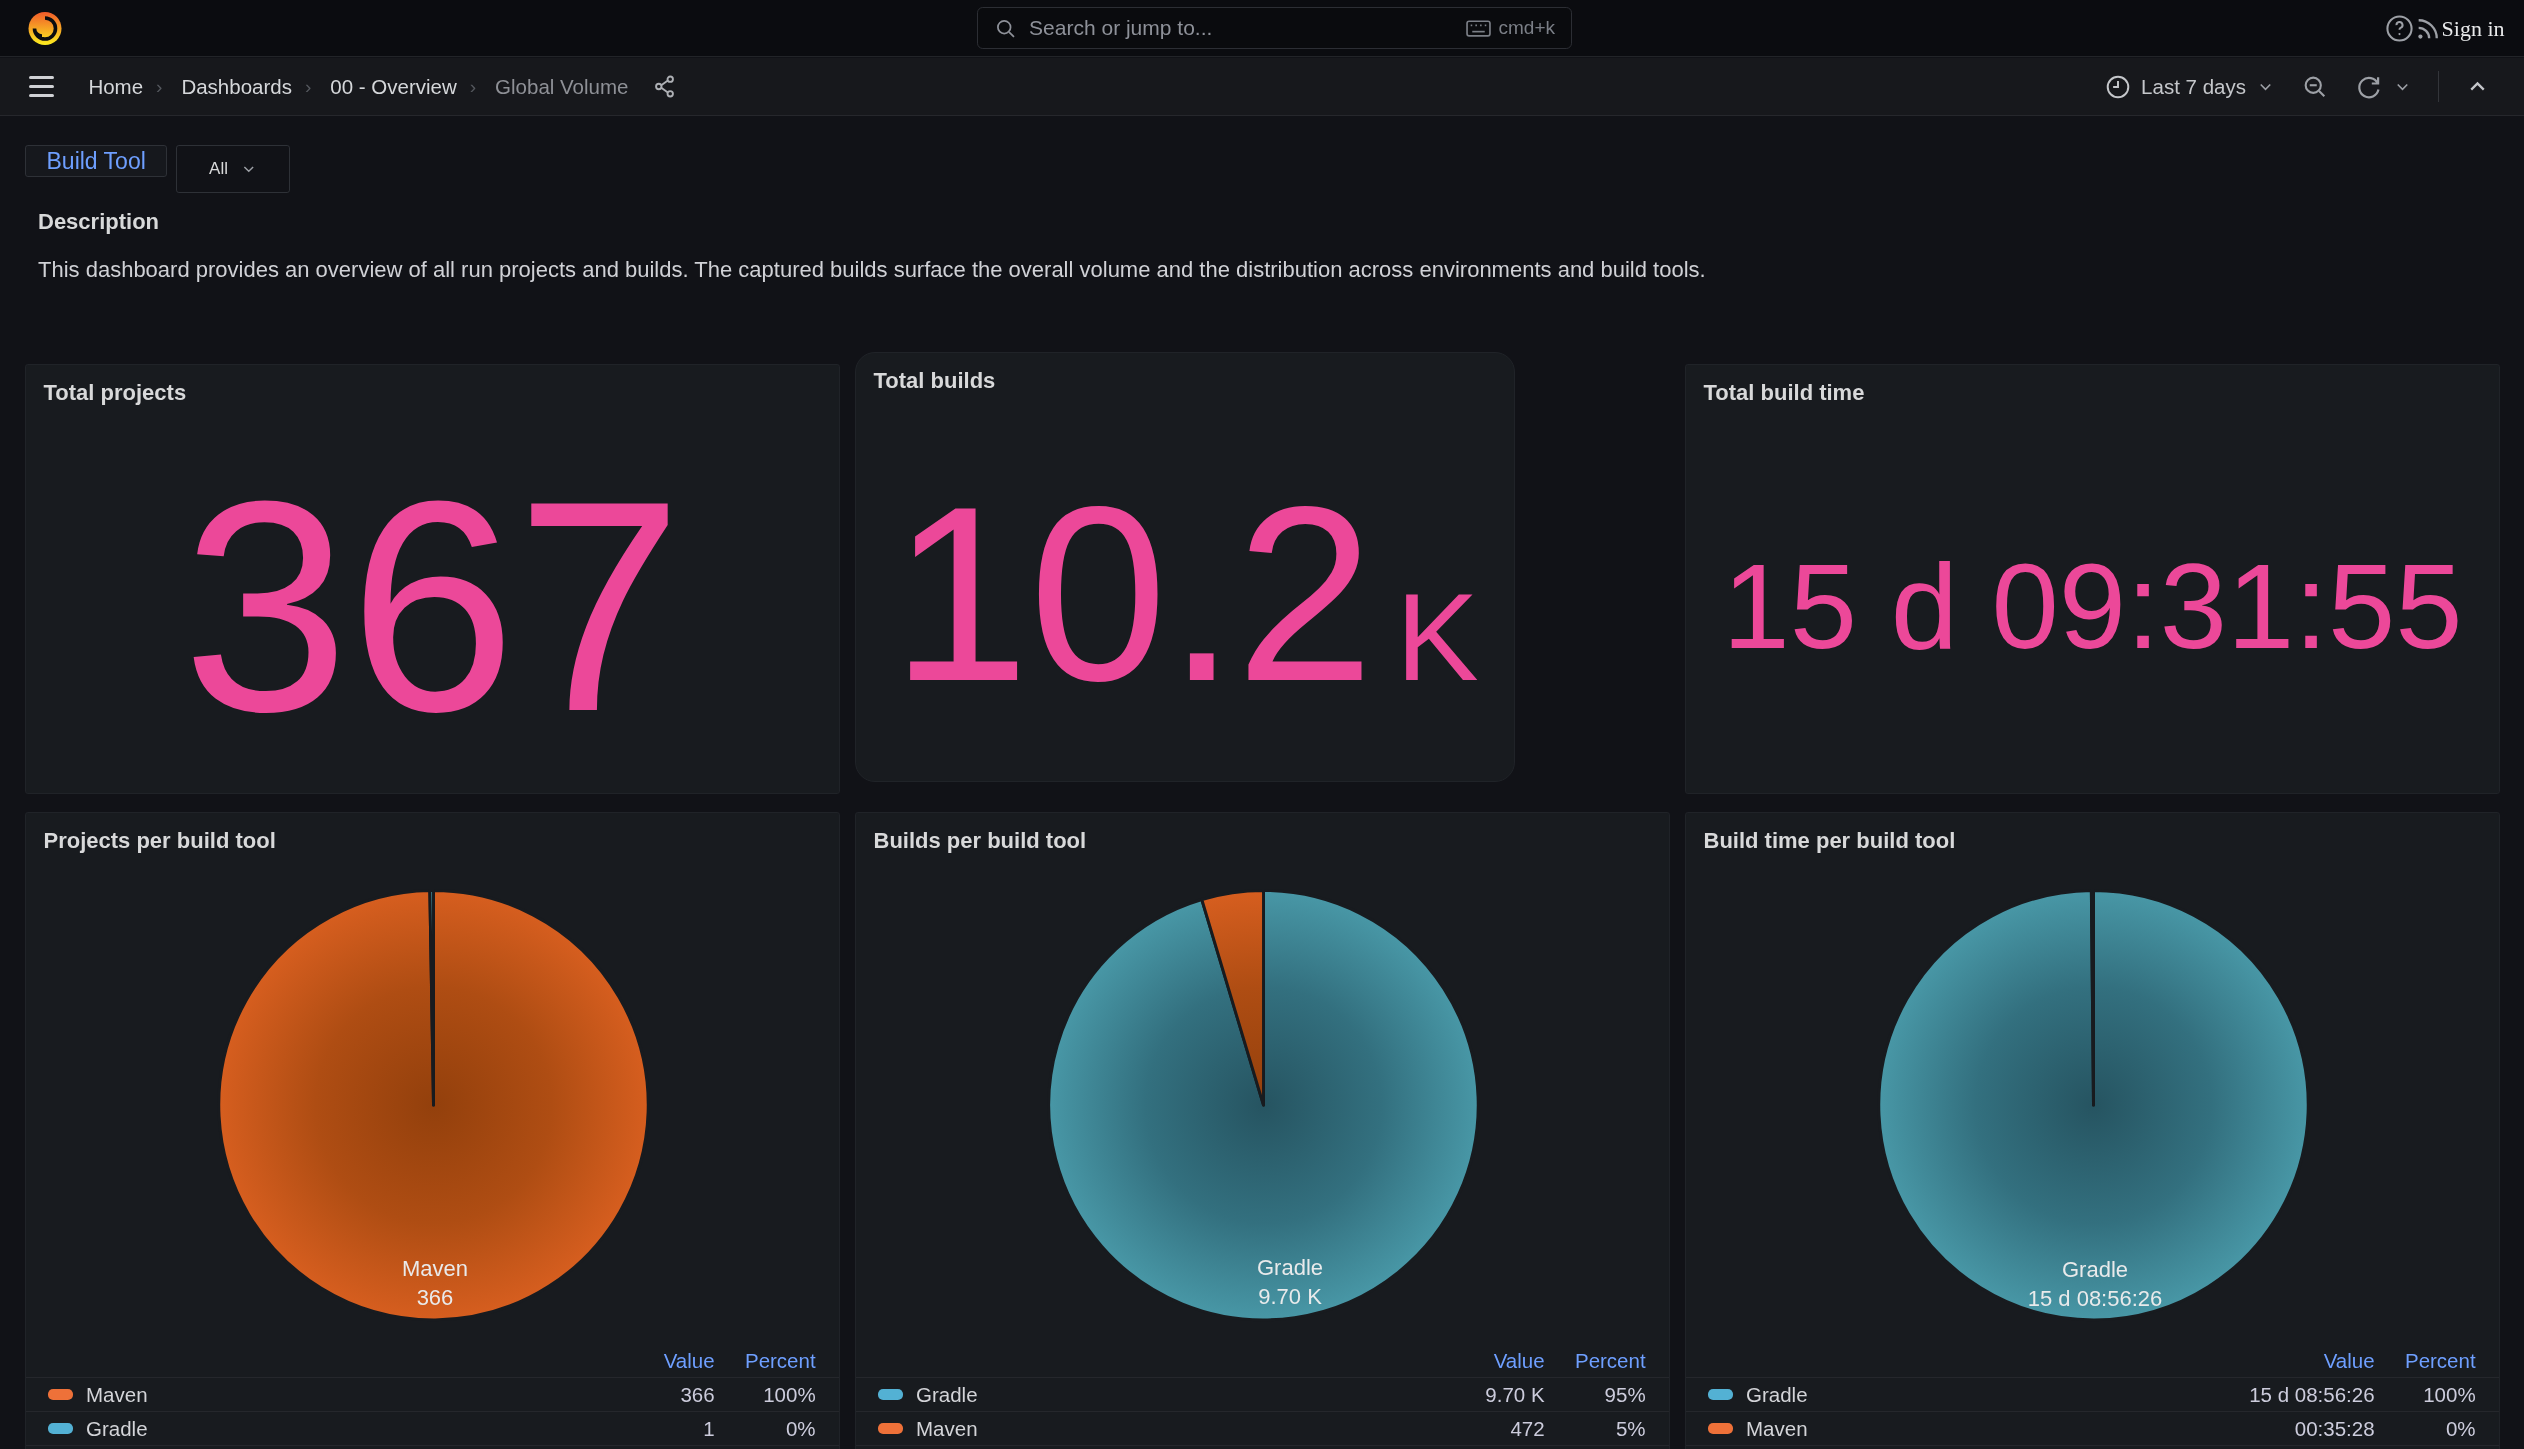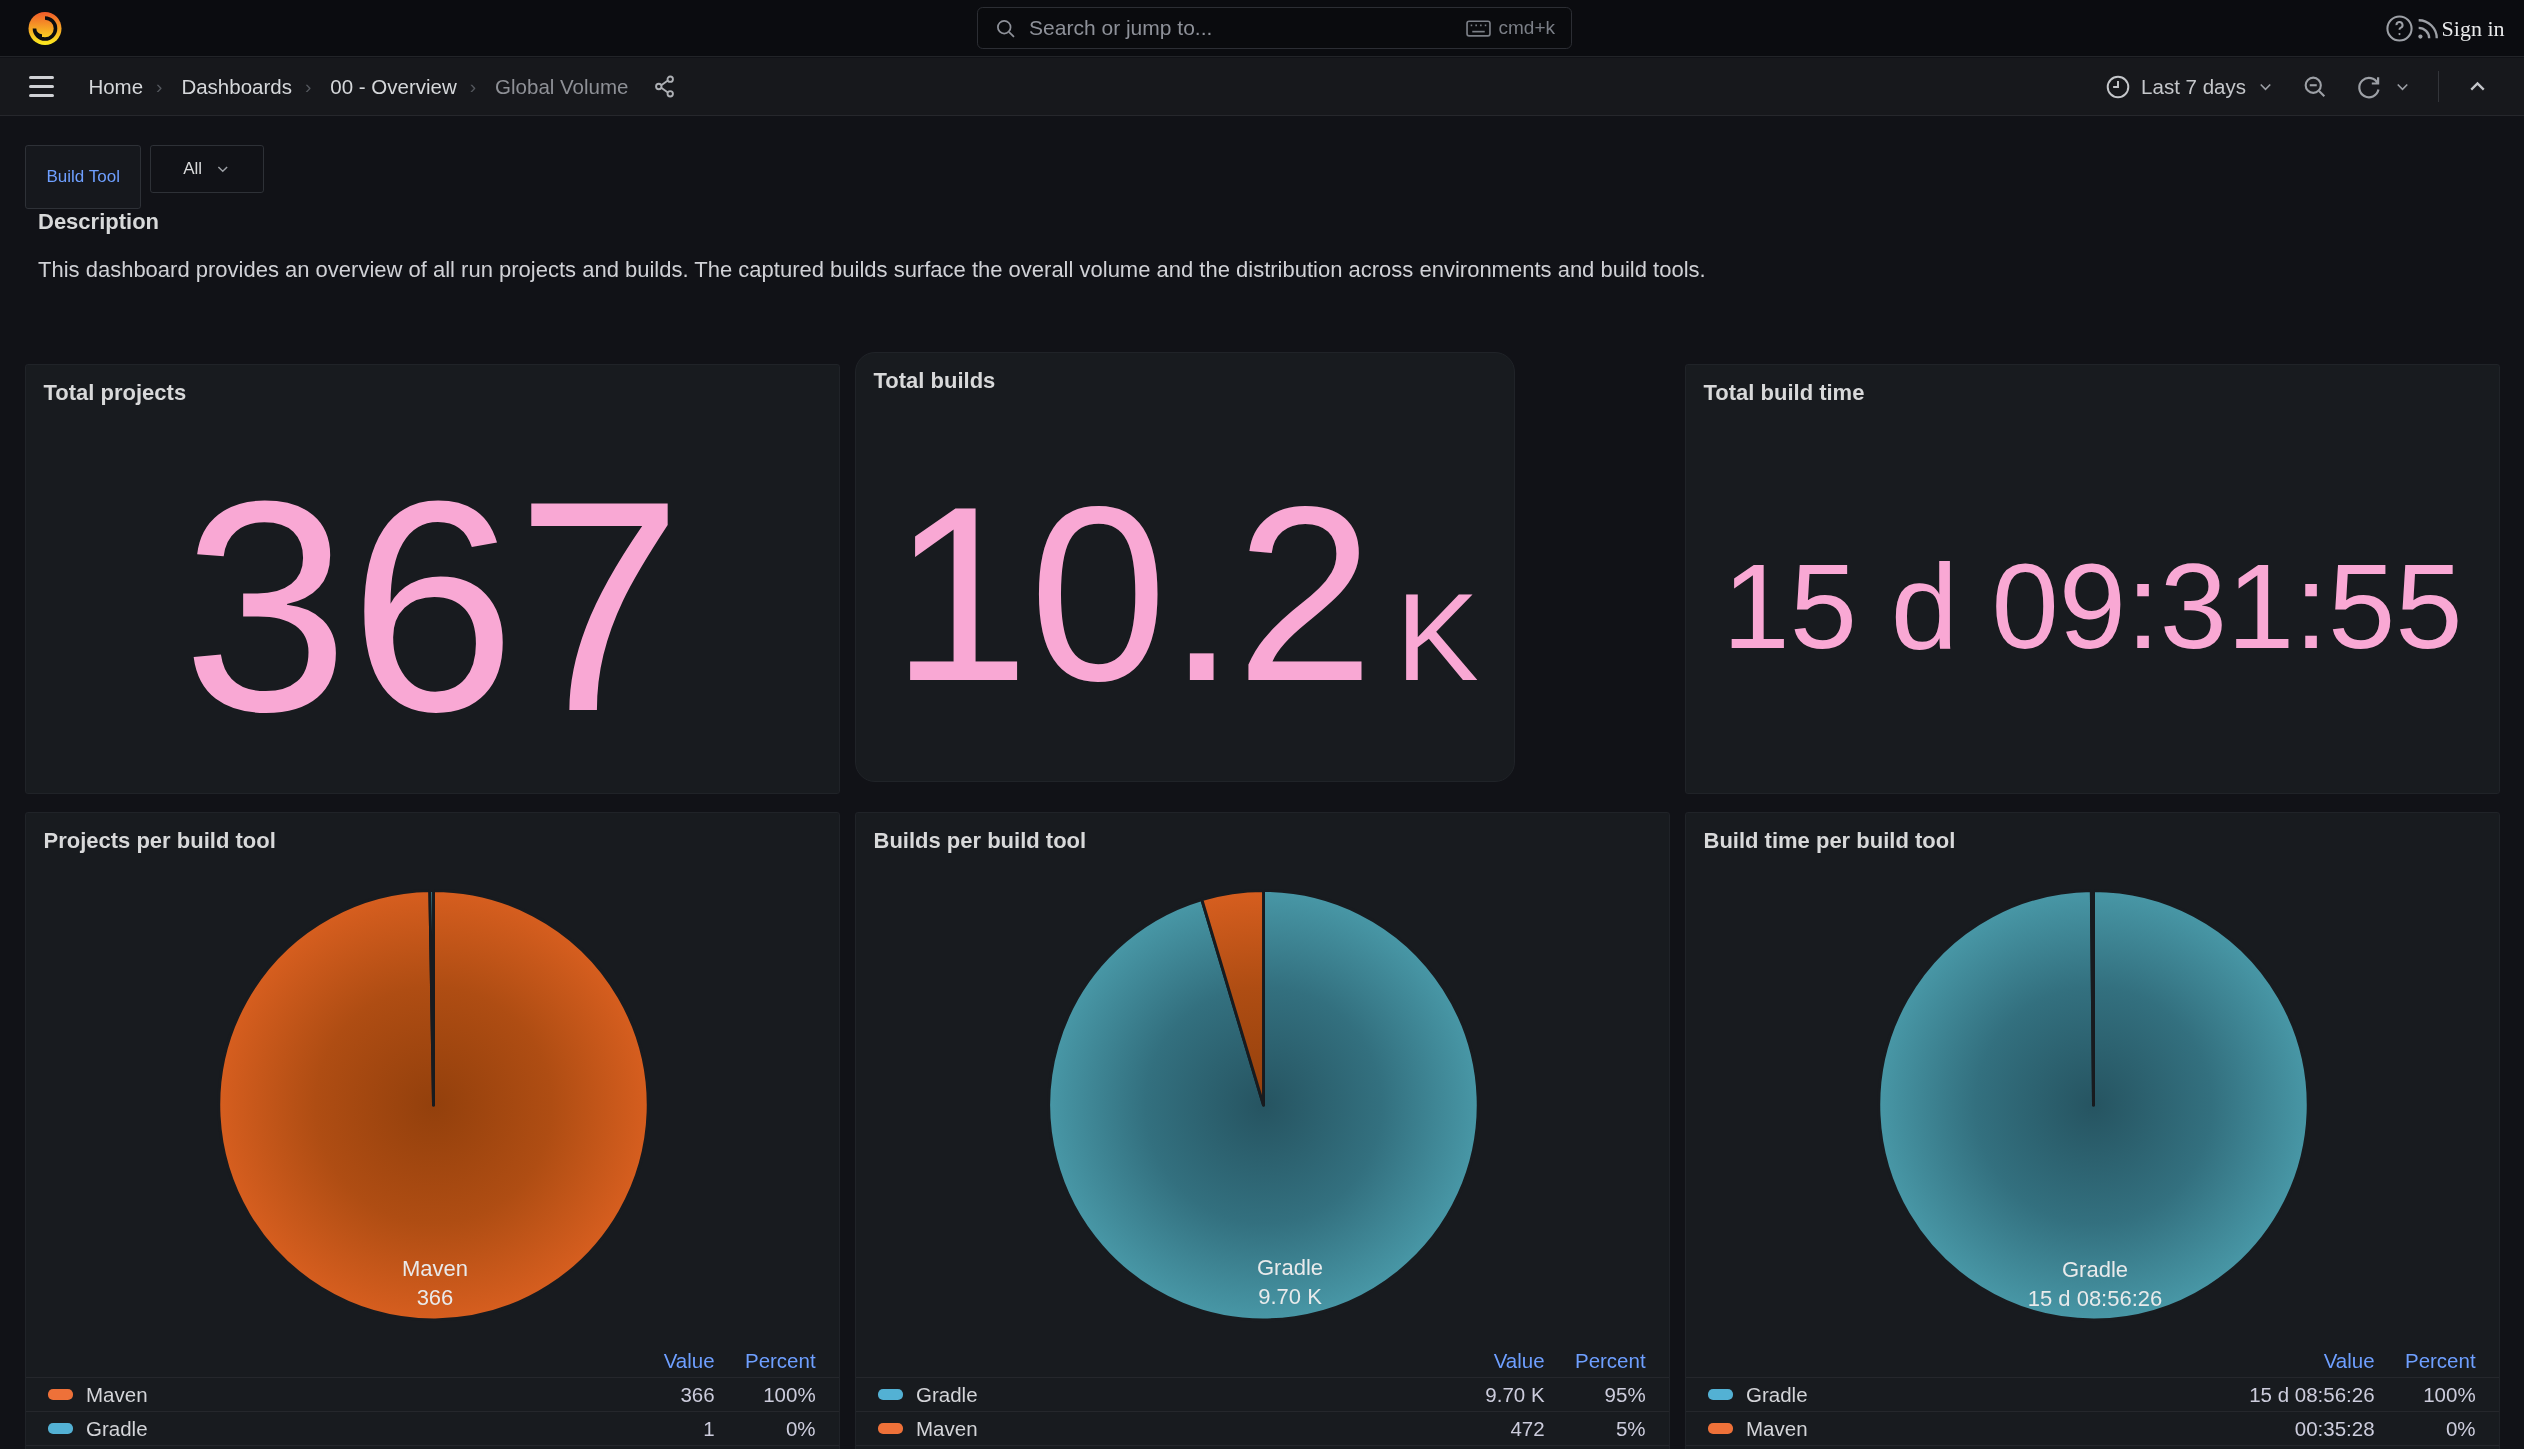--- a/index.html
+++ b/index.html
@@ -21,31 +21,31 @@
   .hamburger span{display:block;width:25px;height:2.9px;background:#d0d1d5;border-radius:1.5px;margin-left:4.4px;}
   .crumbs{display:flex;align-items:center;margin-left:23.4px;gap:13px;font-size:20.5px;}
   .crumb{color:#d5d7da;margin-left:6px;}
   .crumb.current{color:#8e9096;}
   .crumb-sep{color:#54575d;font-size:19px;}
   .tb-right{margin-left:auto;display:flex;align-items:center;gap:26px;padding-right:35px;color:#9da0a6;}
   .timepick{display:flex;align-items:center;gap:10.2px;color:#c5c7cb;font-size:20.5px;}
   .vdiv{width:0.7px;height:31px;background:#33353a;}
   
   .filters{position:absolute;left:25px;top:145px;display:flex;gap:8.8px;}
-  .var-label{height:64px;display:flex;align-items:center;padding:0 20.5px;border:0.7px solid #2e3137;border-radius:2.9px;
-    background:#16181d;color:#6E9FFF;font-size:17px;}
+  .var-label{height:32px;display:flex;align-items:center;padding:0 20.5px;border:0.7px solid #2e3137;border-radius:2.9px;
+    background:#16181d;color:#6E9FFF;font-size:23px;}
   .var-value{height:48px;display:flex;align-items:center;gap:11.7px;padding:0 32px;border:0.7px solid #2e3137;border-radius:2.9px;
     background:#111217;color:#d8d9da;font-size:17px;}
   .desc-h{position:absolute;left:38px;top:209px;font-size:22px;font-weight:700;color:#d8d9da;}
   .desc-p{position:absolute;left:38px;top:257px;font-size:22px;color:#d0d1d6;max-width:1826px;}
   
   .panel{position:absolute;background:#181b1f;border:0.7px solid #202328;border-radius:2.9px;}
   .p-title{position:absolute;left:17.5px;top:14.6px;font-size:22px;font-weight:700;color:#d8d9da;line-height:26px;}
   .statwrap{position:absolute;left:0;right:0;top:73px;bottom:19px;display:flex;align-items:center;justify-content:center;}
-  .statval{color:#f9a8d4;font-weight:500;display:flex;align-items:baseline;}
+  .statval{color:#ec4899;font-weight:500;display:flex;align-items:baseline;}
   .suffix{margin-left:22px;}
   .pie-svg{position:absolute;left:0;top:0;}
   .pie-label{position:absolute;transform:translate(-50%,-50%);text-align:center;color:#e9eaeb;font-size:22px;
     font-weight:500;line-height:29px;white-space:nowrap;}
   
   .legend{position:absolute;left:0;right:0;top:531px;}
   .lrow{display:flex;align-items:center;height:34px;padding:0 23.4px 0 22px;border-bottom:0.7px solid #25272c;
     font-size:20.5px;color:#ccccdc;}
   .lrow .lval{margin-left:auto;width:190px;text-align:right;}
   .lrow .lpct{width:101px;text-align:right;}

